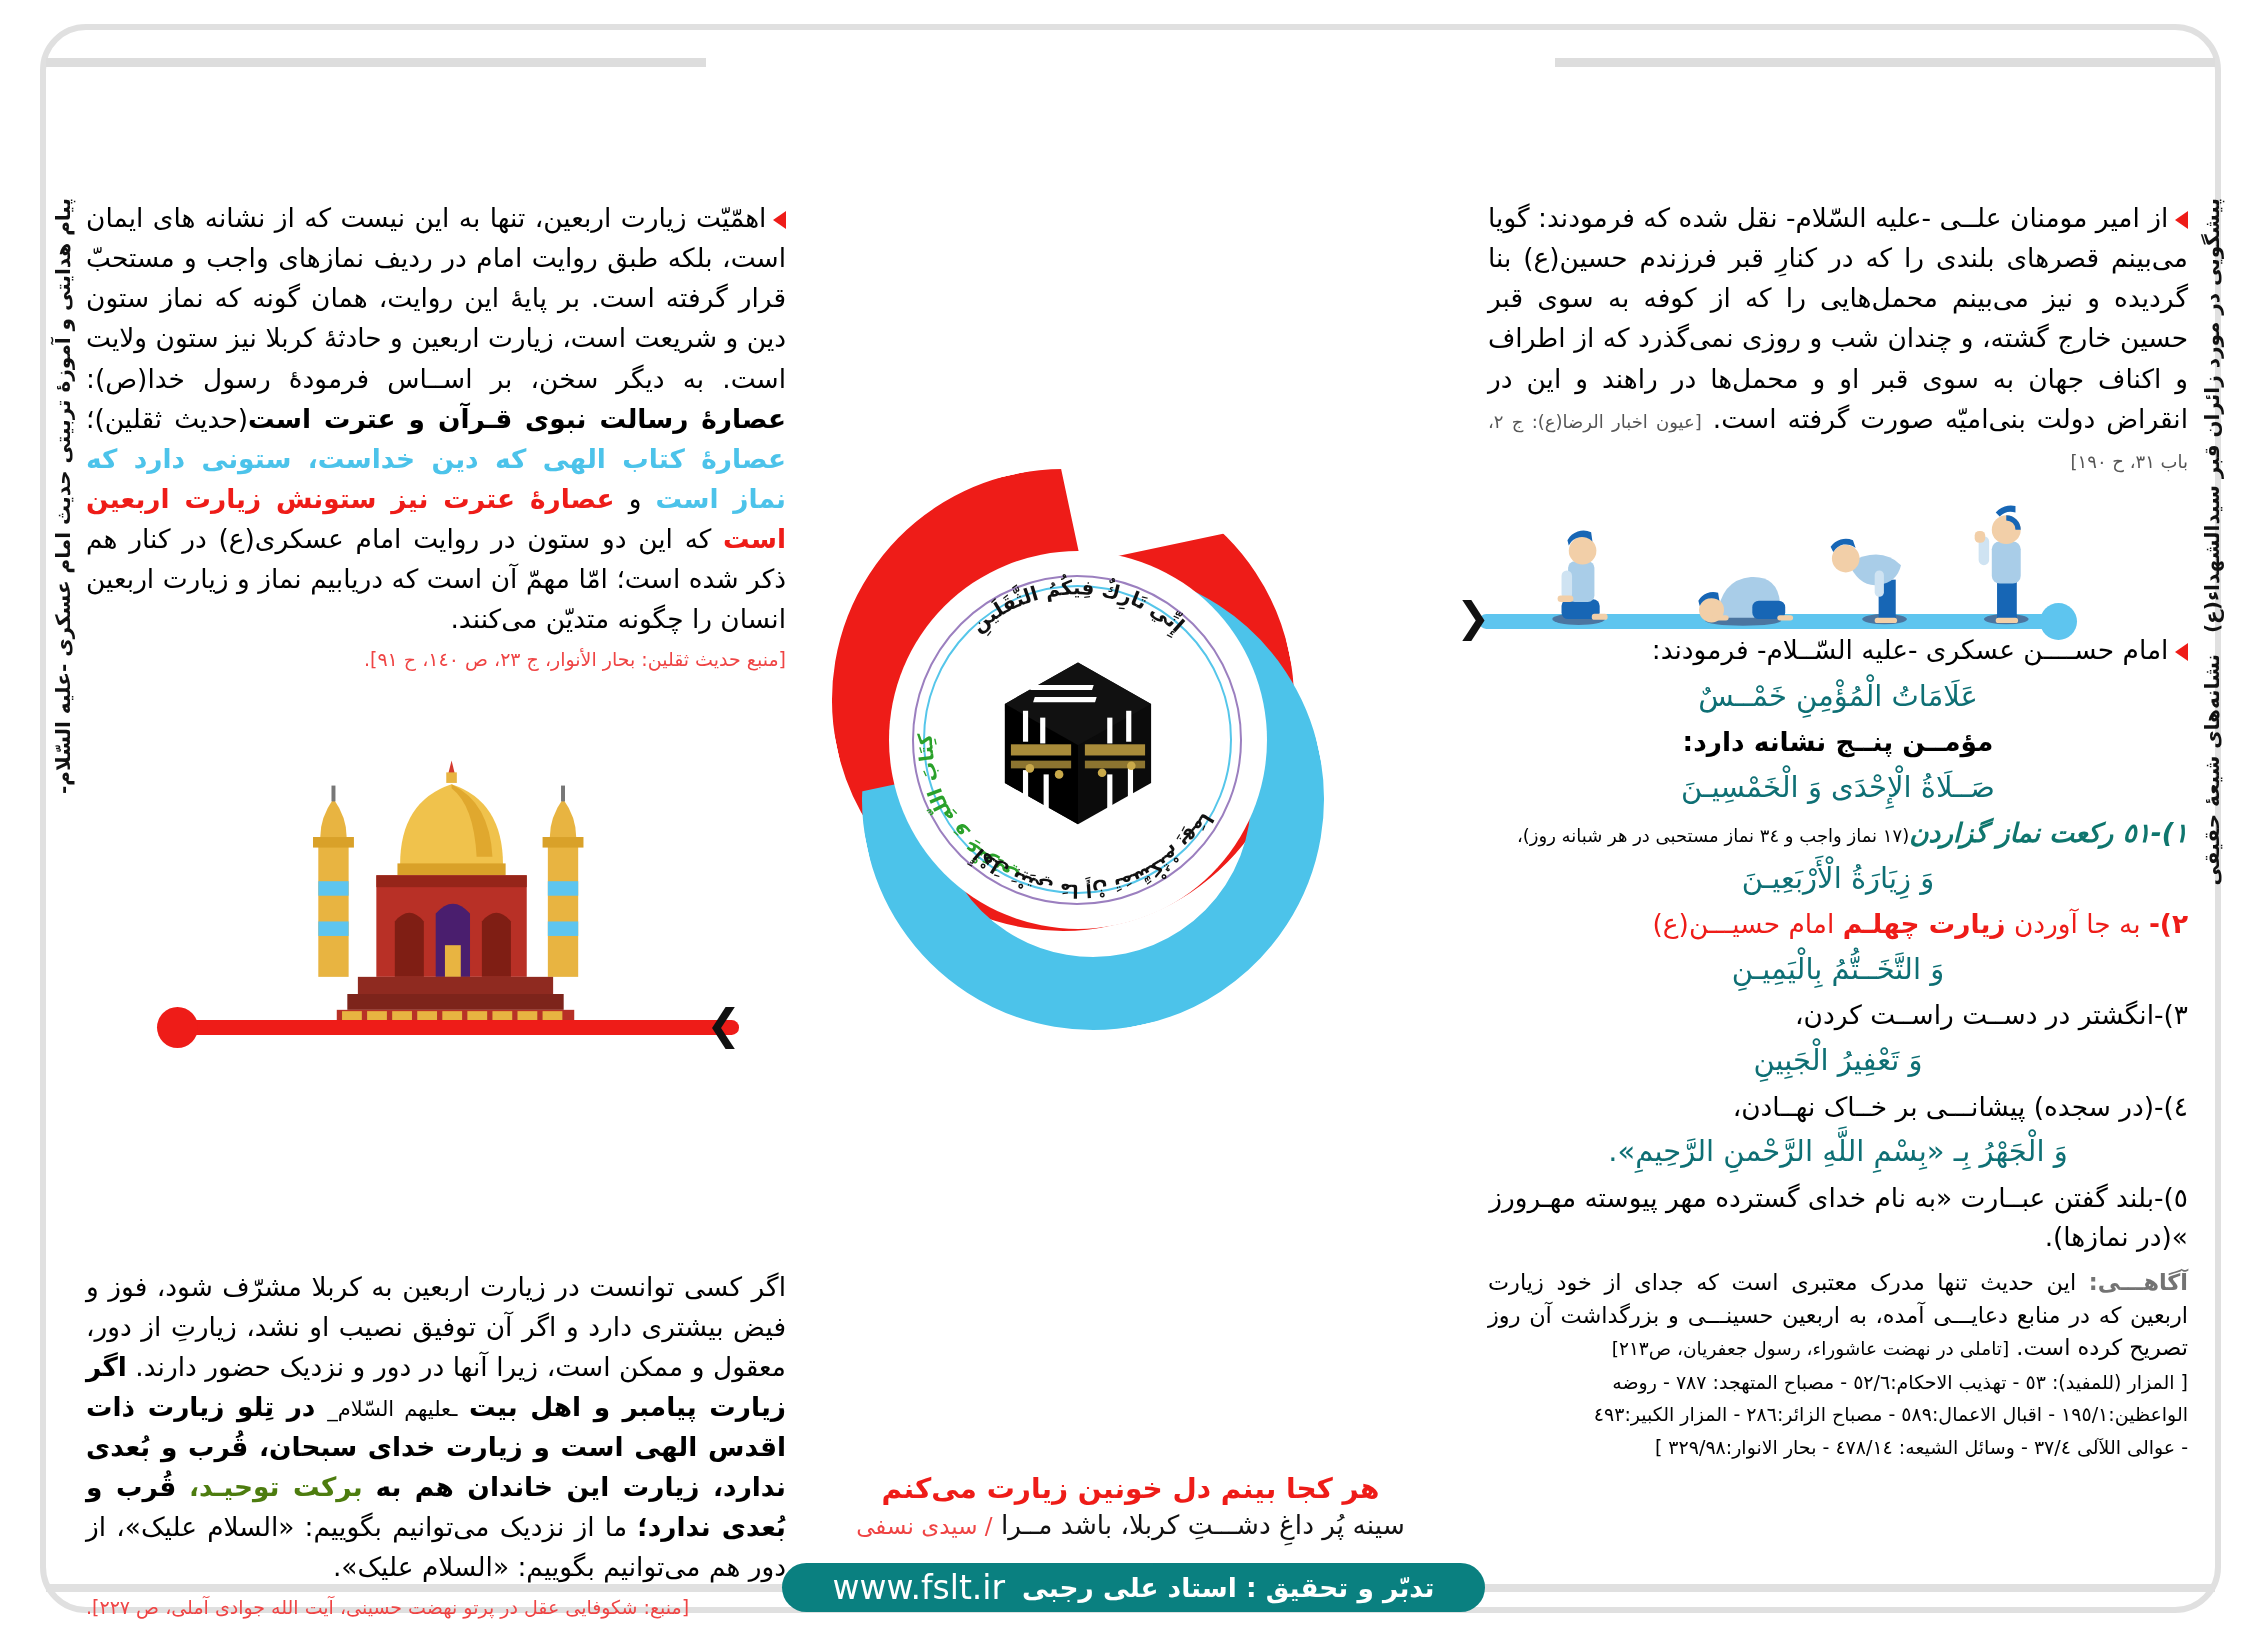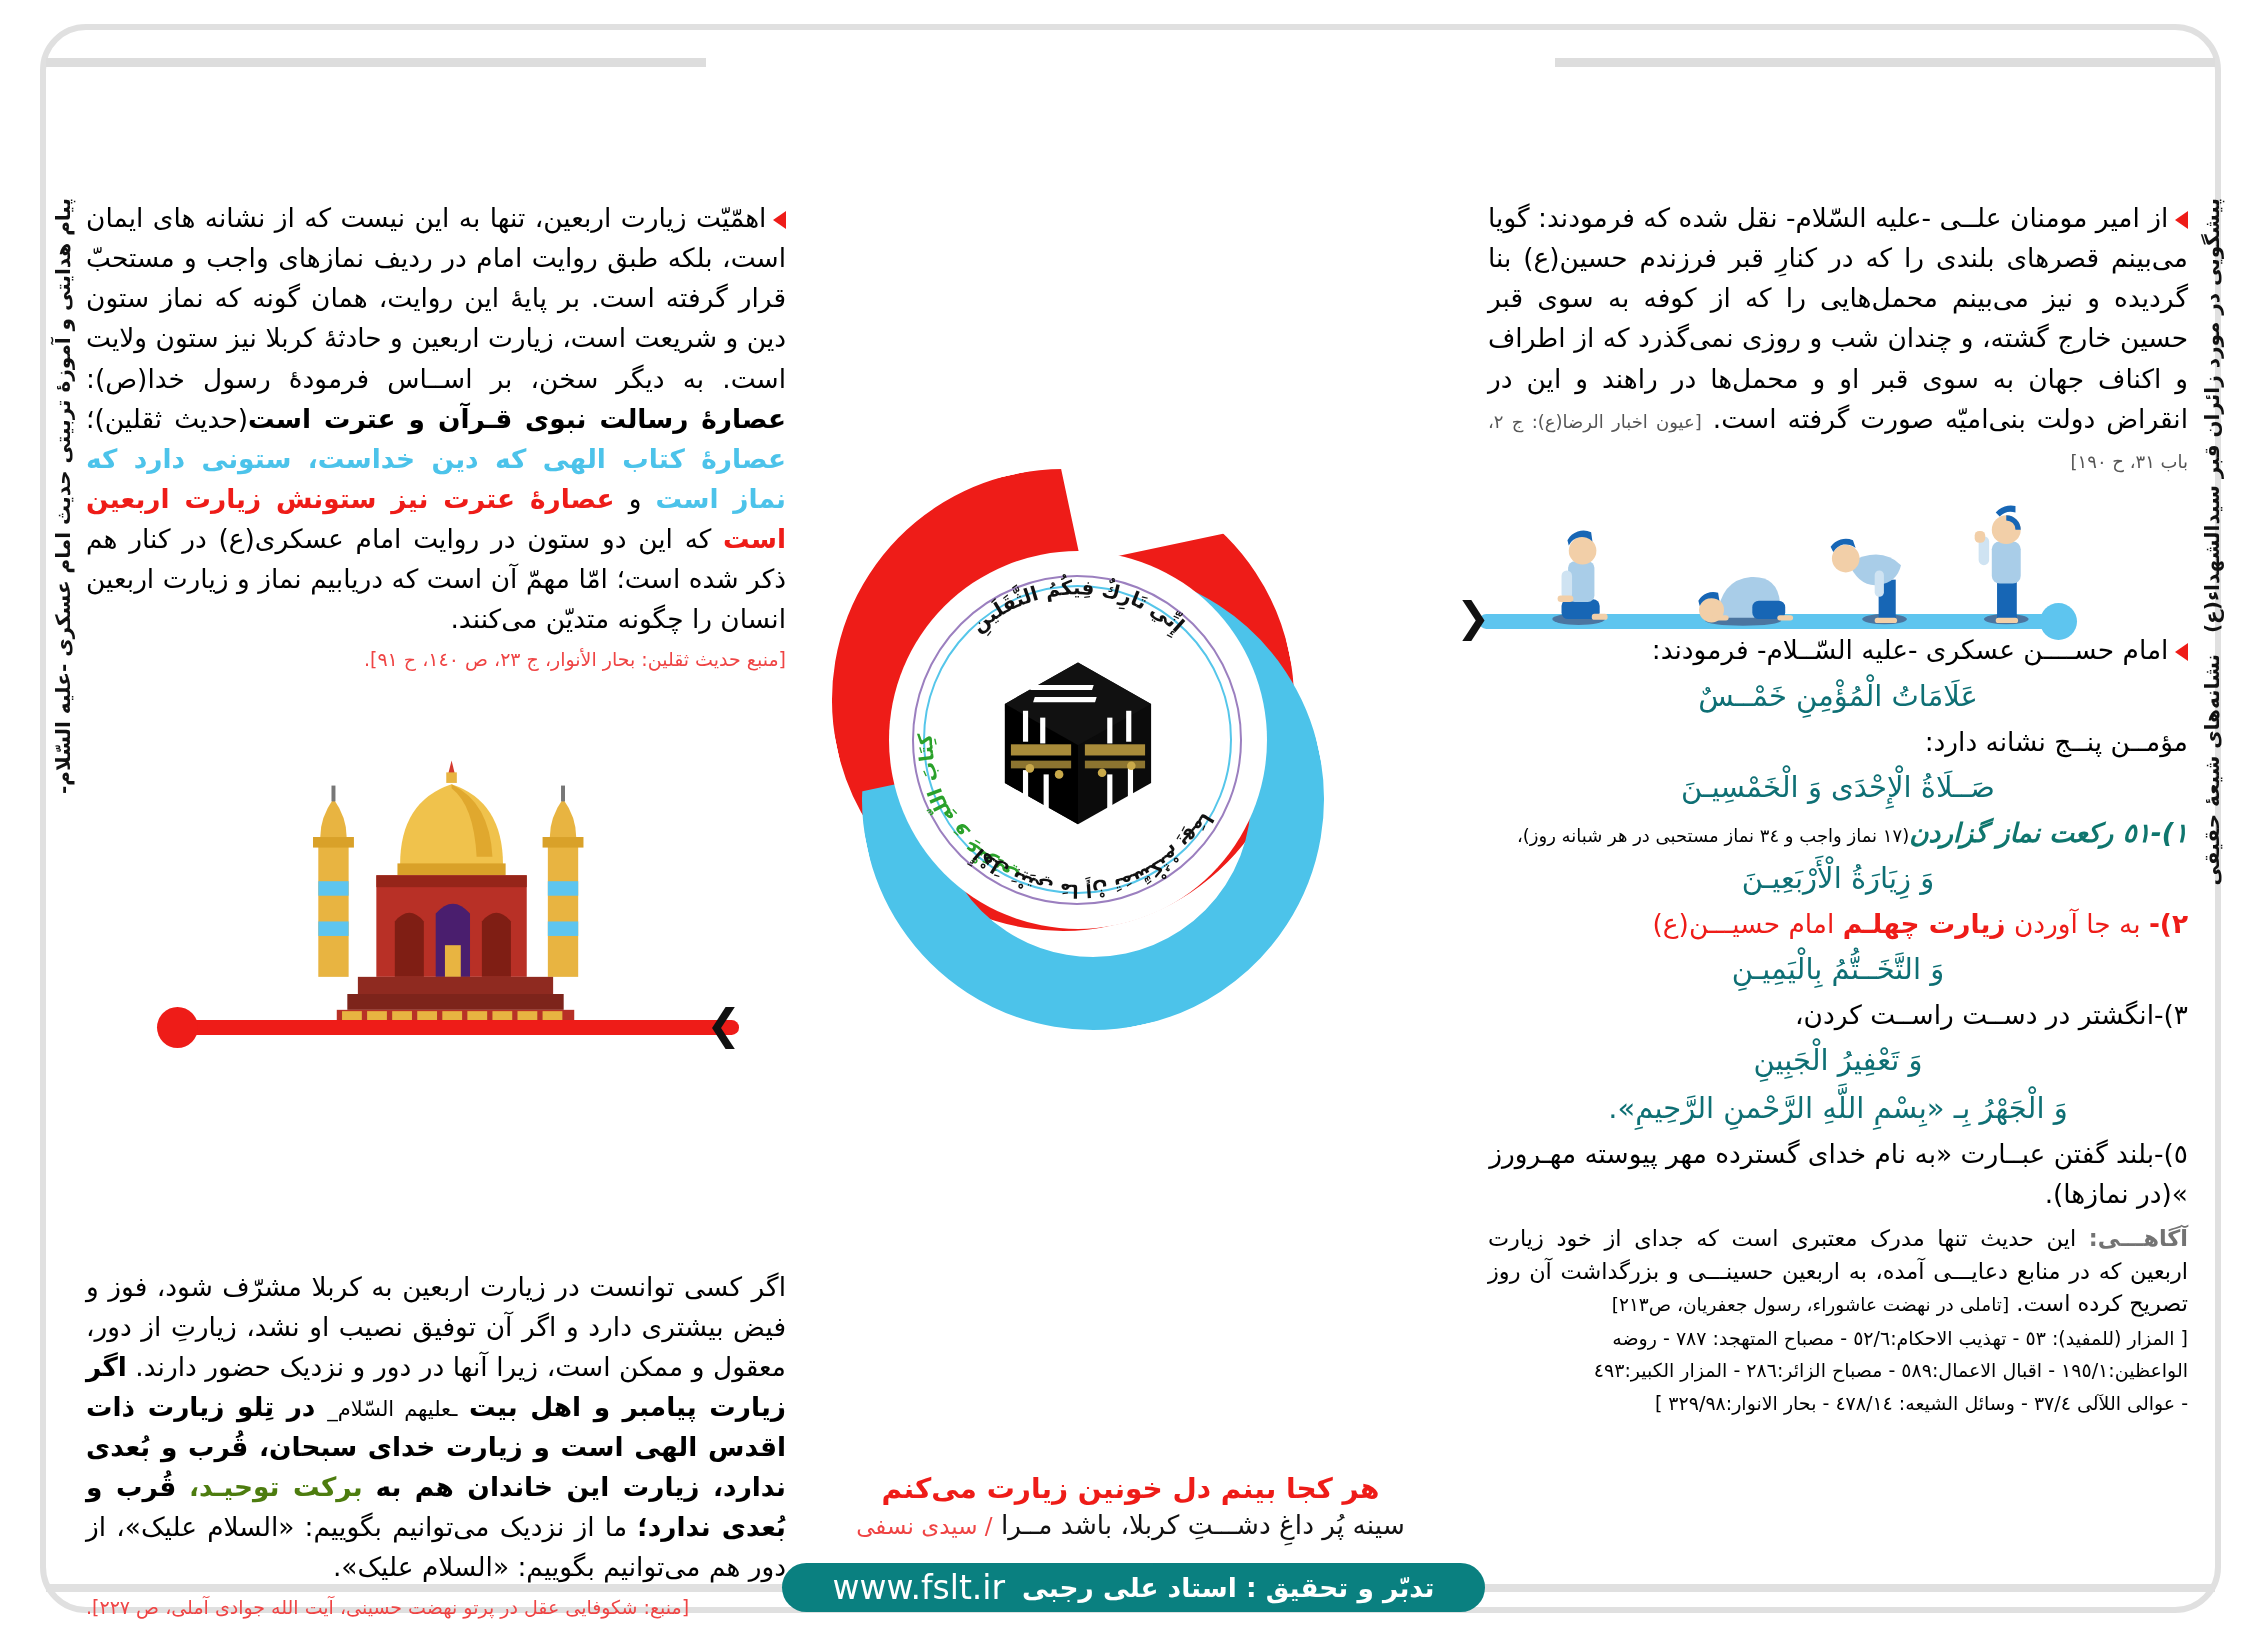--- a/index.html
+++ b/index.html
@@ -299,39 +299,40 @@
 
     <div style="height:145px"></div>
 
     <div class="vlabel right" style="top:456px;">نشانه‌های شیعهٔ حقیقی</div>
 
     <p class="para" style="text-align:right;margin-bottom:1.3px;">
       <span class="bullet-tri"></span><span>امام حســــن عسکری -علیه السّــلام- فرمودند:</span>
     </p>
 
     <div class="arab">عَلَامَاتُ الْمُؤْمِنِ خَمْــسٌ</div>
-    <div class="listline" style="text-align:right;font-weight:normal;">مؤمــن پنــج نشانه دارد:</div>
+    <div class="listline" style="text-align:center;font-weight:bold;">مؤمــن پنــج نشانه دارد:</div>
     <div class="arab">صَــلَاةُ الْإِحْدَى وَ الْخَمْسِيـنَ</div>
 
     <div class="listline">
       <span class="ln-blue">١)-</span><span class="ln-blue">٥١ رکعت نماز گزاردن</span><span class="tiny">(١٧ نماز واجب و ٣٤ نماز مستحبی در هر شبانه روز)،</span>
     </div>
 
     <div class="arab">وَ زِيَارَةُ الْأَرْبَعِيـنَ</div>
 
     <div class="listline">
       <span class="ln-red">٢)-</span>
       <span class="ln-red" style="font-weight:normal">به جا آوردن</span>
       <span class="ln-red">زیارت چهلـم</span>
       <span class="ln-red" style="font-weight:normal">امام حسیـــن(ع)</span>
     </div>
 
     <div class="arab">وَ التَّخَــتُّمُ بِالْيَمِيـنِ</div>
     <div class="listline">٣)-انگشتر در دســت راســت کردن،</div>
     <div class="arab">وَ تَعْفِيرُ الْجَبِينِ</div>
+    <div class="listline">٤)-(در سجده) پیشانـــی بر خــاک نهــادن،</div>
     <div class="arab">وَ الْجَهْرُ بِـ «بِسْمِ اللَّهِ الرَّحْمنِ الرَّحِيمِ».</div>
     <div class="listline">٥)-بلند گفتن عبــارت «به نام خدای گسترده مهر پیوسته مهـرورز »(در نمازها).</div>
 
     <div class="agahi">
       <span class="k">آگاهـــی:</span>
       <span>این حدیث تنها مدرک معتبری است که جدای از خود زیارت اربعین که در منابع دعایـــی آمده، به اربعین حسینـــی و بزرگداشت آن روز تصریح کرده است.</span>
       <span style="font-size:18.5px">[تاملی در نهضت عاشوراء، رسول جعفریان، ص٢١٣]</span>
     </div>
 
     <div class="srcs">[ المزار (للمفید): ٥٣ - تهذیب الاحکام:٥٢/٦ - مصباح المتهجد: ٧٨٧ - روضه</div>

